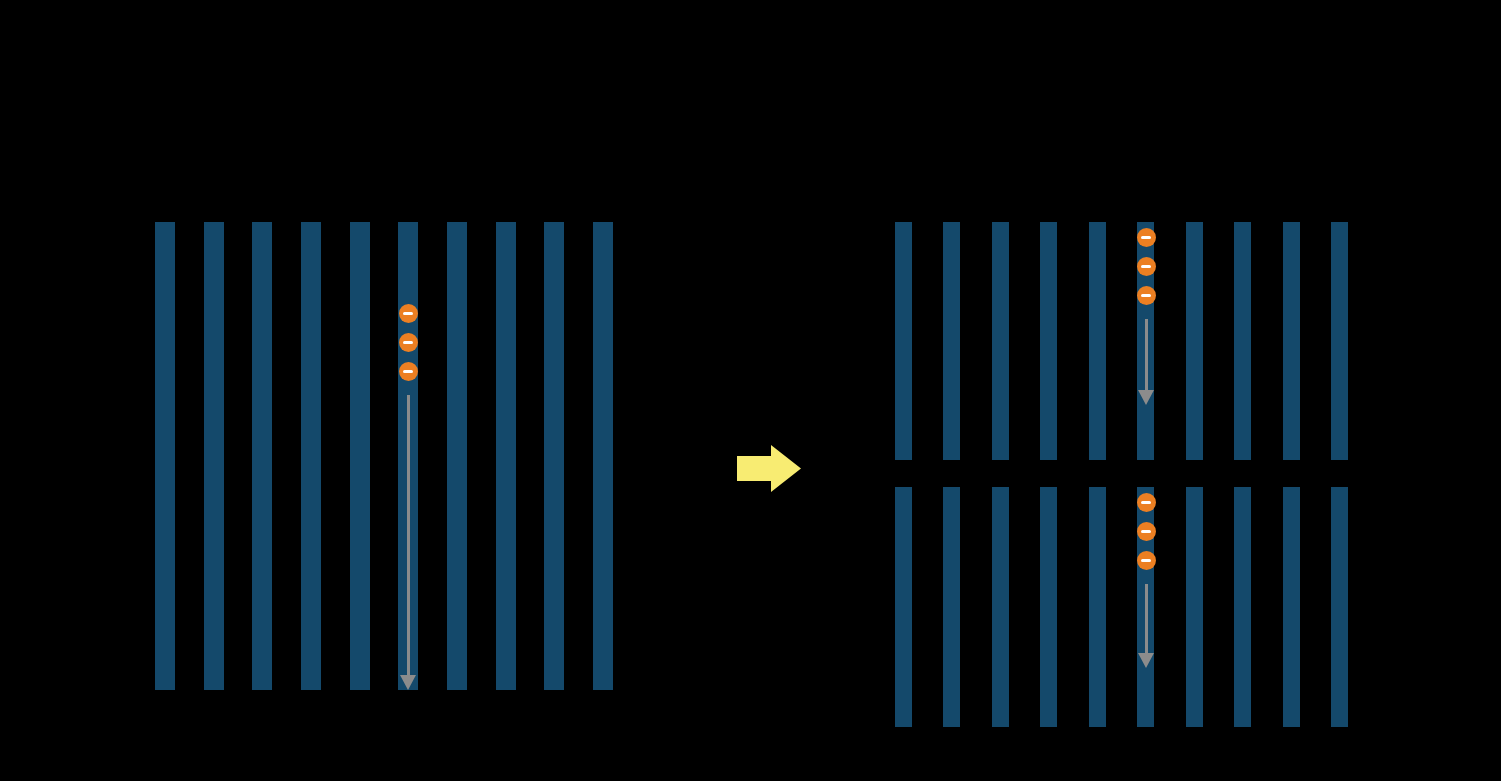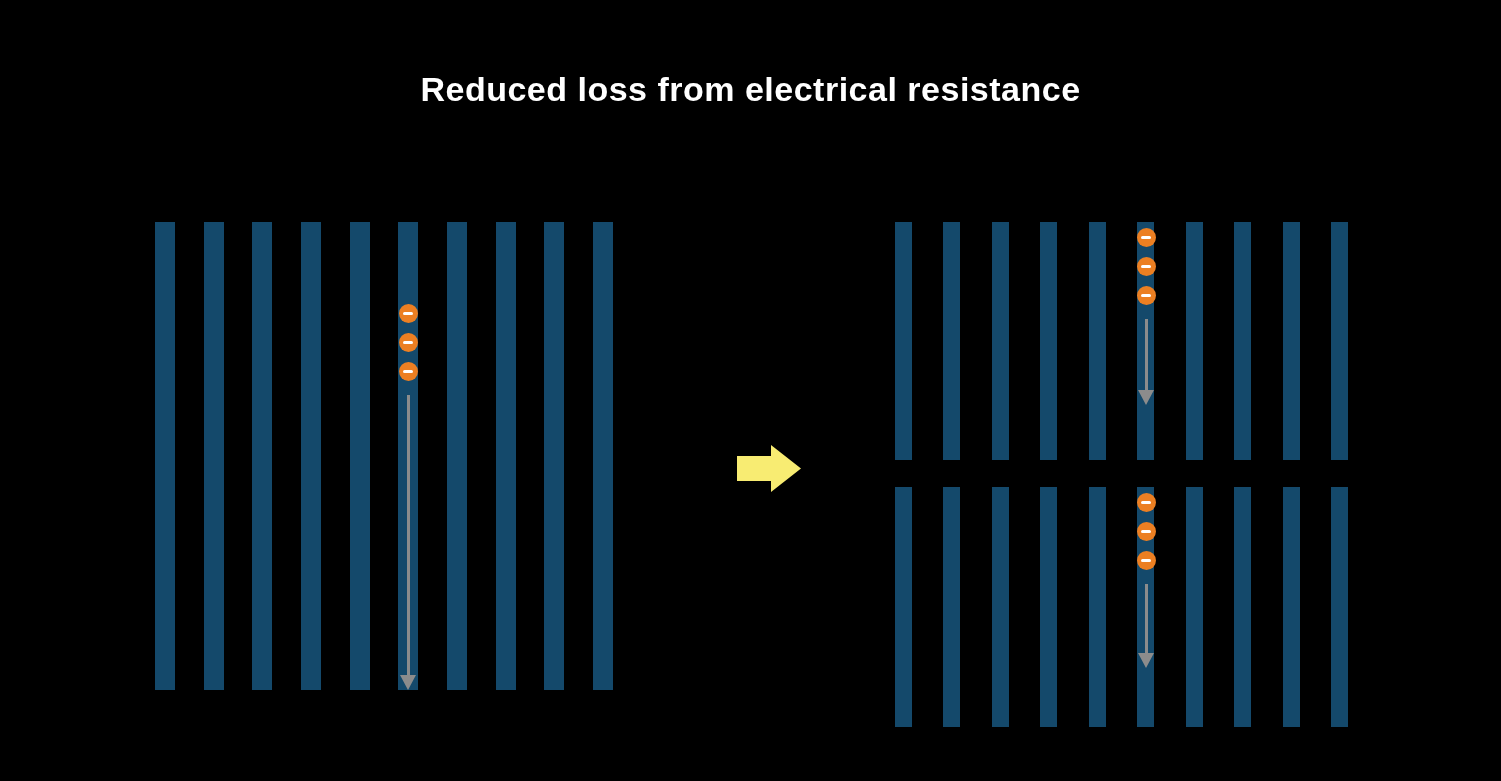--- a/index.html
+++ b/index.html
@@ -88,21 +88,20 @@
     width:64px;height:47px;
     color:var(--transition-arrow);
   }
   .transition-arrow svg{display:block;width:100%;height:100%;}
 </style>
 </head>
 <body>
 
 <div class="canvas">
 
-  <h1 class="title">Reduced loss from electrical resistance</h1>
 
   <div class="panel panel-left">
     <div class="bars">
         <div class="bar"></div>
         <div class="bar"></div>
         <div class="bar"></div>
         <div class="bar"></div>
         <div class="bar"></div>
         <div class="bar"></div>
         <div class="bar"></div>

